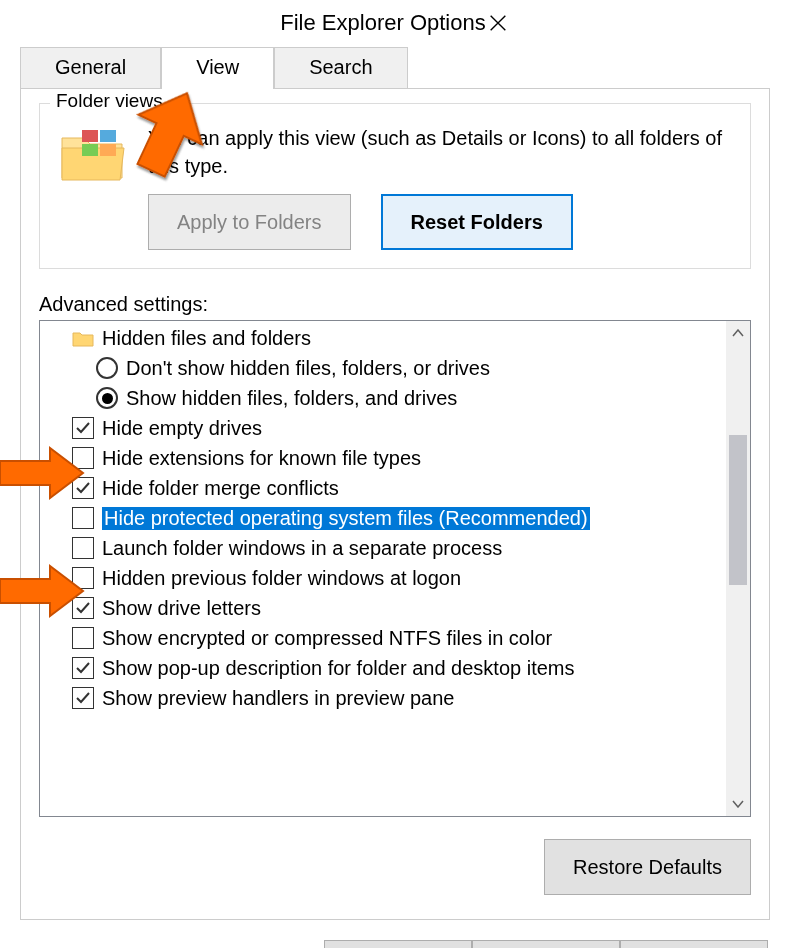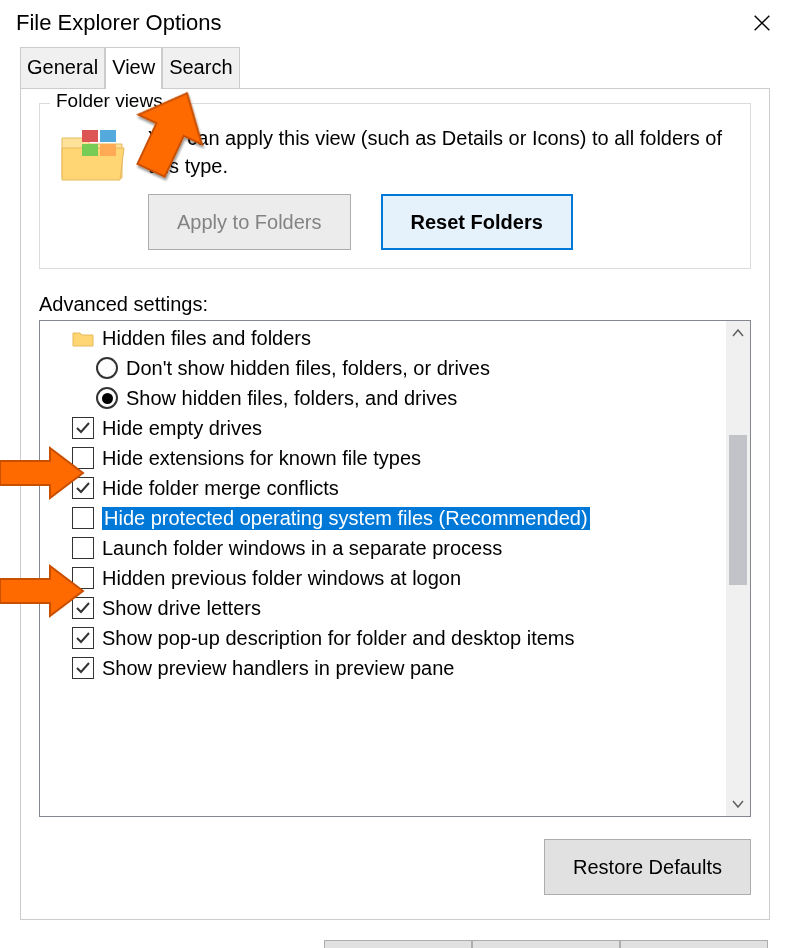--- a/index.html
+++ b/index.html
@@ -10,37 +10,37 @@
     background: #fff;
     color: #000;
     width: 790px;
     height: 948px;
     position: relative;
     overflow: hidden;
   }
   .titlebar {
     display: flex;
     align-items: center;
-    justify-content: space-between;
+    justify-content: center;
     padding: 10px 16px 10px 16px;
   }
   .titlebar .title { font-size: 22px; }
   .close-x {
     width: 24px; height: 24px;
     display: inline-flex; align-items: center; justify-content: center;
     cursor: pointer;
   }
   .close-x svg { stroke: #000; stroke-width: 1.5; }
   .content { padding: 0 20px 0 20px; position: relative; }
   .tabs {
     display: flex;
     gap: 0;
   }
   .tab {
-    padding: 8px 6px 10px;
+    padding: 8px 34px 10px;
     border: 1px solid #ccc;
     border-bottom: none;
     background: #f0f0f0;
     font-size: 20px;
     cursor: pointer;
     position: relative;
     top: 1px;
   }
   .tab.active {
     background: #fff;
@@ -319,20 +319,24 @@
 
         <div class="row indent1">
           <span class="chk">
               <svg viewBox="0 0 16 16">
                 <path d="M2 8 L6 12 L14 3" fill="none" stroke="#333" stroke-width="2"></path>
               </svg>
             </span>
           <span class="lbl">Show drive letters</span>
         </div>
 
+        <div class="row indent1">
+          <span class="chk"></span>
+          <span class="lbl">Show encrypted or compressed NTFS files in color</span>
+        </div>
 
         <div class="row indent1">
           <span class="chk">
               <svg viewBox="0 0 16 16">
                 <path d="M2 8 L6 12 L14 3" fill="none" stroke="#333" stroke-width="2"></path>
               </svg>
             </span>
           <span class="lbl">Show pop-up description for folder and desktop items</span>
         </div>
 

